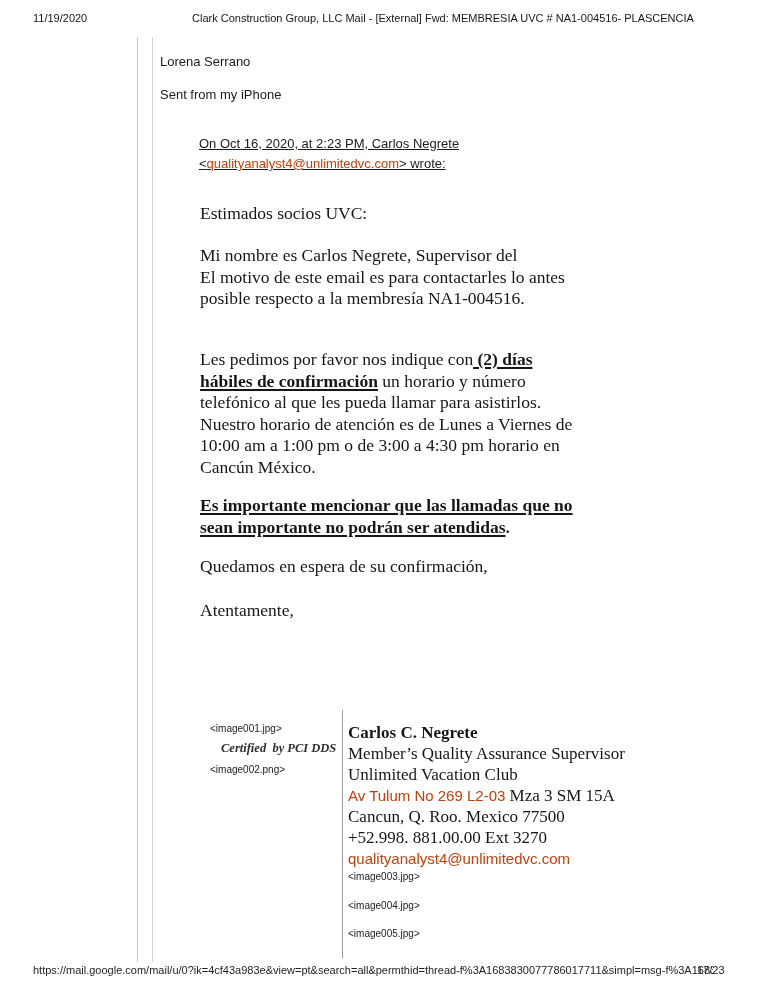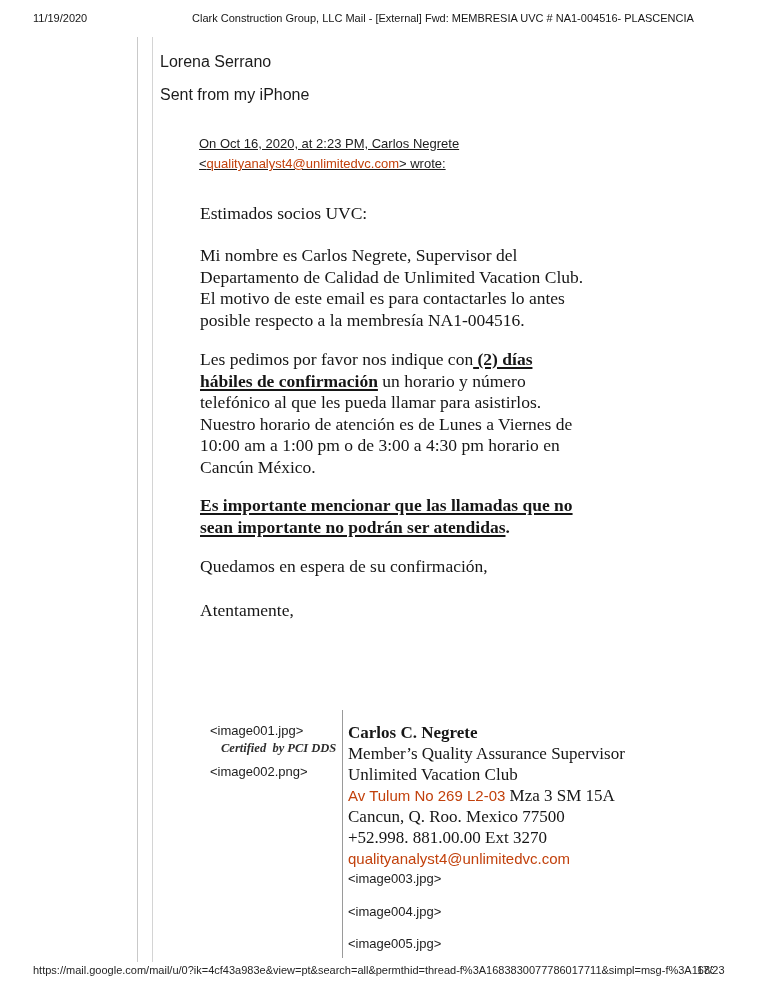--- a/index.html
+++ b/index.html
@@ -12,21 +12,21 @@
 
   
   .print-meta { font-size: 11px; color: #161616; letter-spacing: 0; }
   .footer-url { font-size: 11px; color: #242424; }
   .page-num { font-size: 11px; color: #242424; }
 
   
   .vbar { position: absolute; width: 1px; background: #c9c9c9; }
 
   
-  .sans13 { font-size: 16px; line-height: 16px; color: #1c1c1c; }
+  .sans13 { font-size: 13px; line-height: 16px; color: #1c1c1c; }
   .attr { font-size: 13px; line-height: 20px; color: #1c1c1c; text-decoration: underline; }
 
   
   .serif-body {
     font-family: "Liberation Serif", serif;
     font-size: 17.5px; line-height: 21.6px; color: #161616;
   }
   .bu {
     font-weight: bold; text-decoration: underline;
     text-decoration-thickness: 2px; text-underline-offset: 2px;
@@ -37,21 +37,21 @@
 
   
   .sig-divider { position: absolute; width: 1px; background: #9a9a9a; }
   .sig-serif { font-family: "Liberation Serif", serif; font-size: 17px; line-height: 21px; color: #161616; }
   .sig-name { font-weight: bold; }
   .certified {
     font-family: "Liberation Serif", serif; font-style: italic; font-weight: bold;
     font-size: 12.5px; color: #2e2e2e; white-space: pre;
   }
   .sig-link-sans { font-family: "Liberation Sans", sans-serif; font-size: 15px; }
-  .placeholder { font-size: 13px; color: #1c1c1c; }
+  .placeholder { font-size: 10px; color: #1c1c1c; }
 </style>
 </head>
 <body>
 
 <div class="abs print-meta" style="left:33px; top:12px;">11/19/2020</div>
 <div class="abs print-meta" style="left:192px; top:12px; width:560px;">Clark Construction Group, LLC Mail - [External] Fwd: MEMBRESIA UVC # NA1-004516- PLASCENCIA</div>
 
 <div class="vbar" style="left:137px; top:37px; height:925px;"></div>
 <div class="vbar" style="left:152px; top:37px; height:925px; background:#d4d4d4;"></div>
 
@@ -62,21 +62,20 @@
   <div>On Oct 16, 2020, at 2:23 PM, Carlos Negrete</div>
   <div>
     <span>&lt;</span><span class="link">qualityanalyst4@unlimitedvc.com</span><span>&gt; wrote:</span>
   </div>
 </div>
 
 <div class="abs serif-body" style="left:200px; top:203px;">Estimados socios UVC:</div>
 
 <div class="abs serif-body" style="left:200px; top:245px;">
   <div>Mi nombre es Carlos Negrete, Supervisor del</div>
-  <div>Departamento de Calidad de Unlimited Vacation Club.</div>
   <div>El motivo de este email es para contactarles lo antes</div>
   <div>posible respecto a la membresía NA1-004516.</div>
 </div>
 
 <div class="abs serif-body" style="left:200px; top:349px;">
   <div><span>Les pedimos por favor nos indique con</span><span class="bu"> (2) días</span></div>
   <div><span class="bu">hábiles de confirmación</span><span> un horario y número</span></div>
   <div>telefónico al que les pueda llamar para asistirlos.</div>
   <div>Nuestro horario de atención es de Lunes a Viernes de</div>
   <div>10:00 am a 1:00 pm o de 3:00 a 4:30 pm horario en</div>

